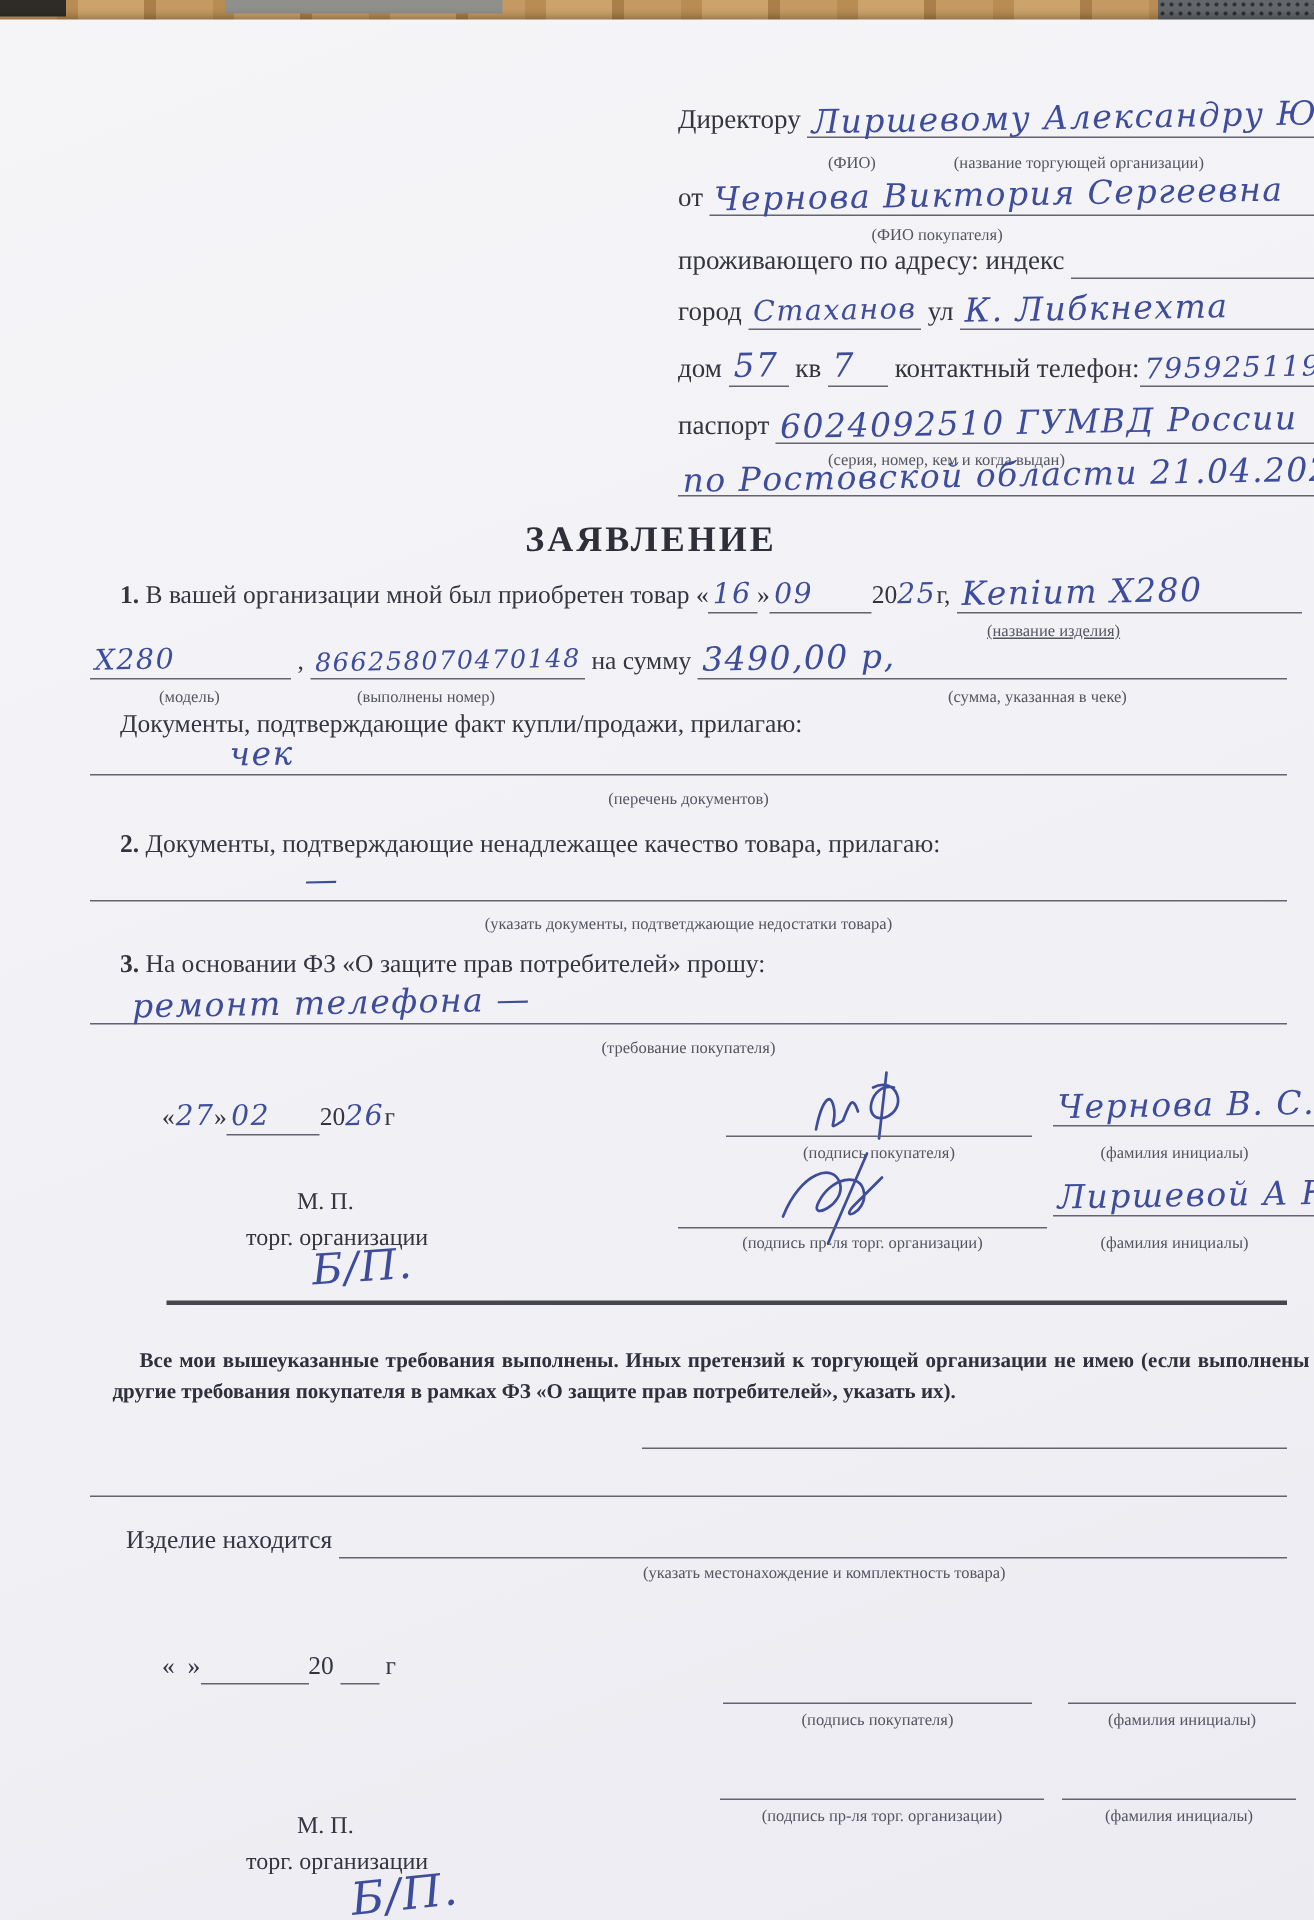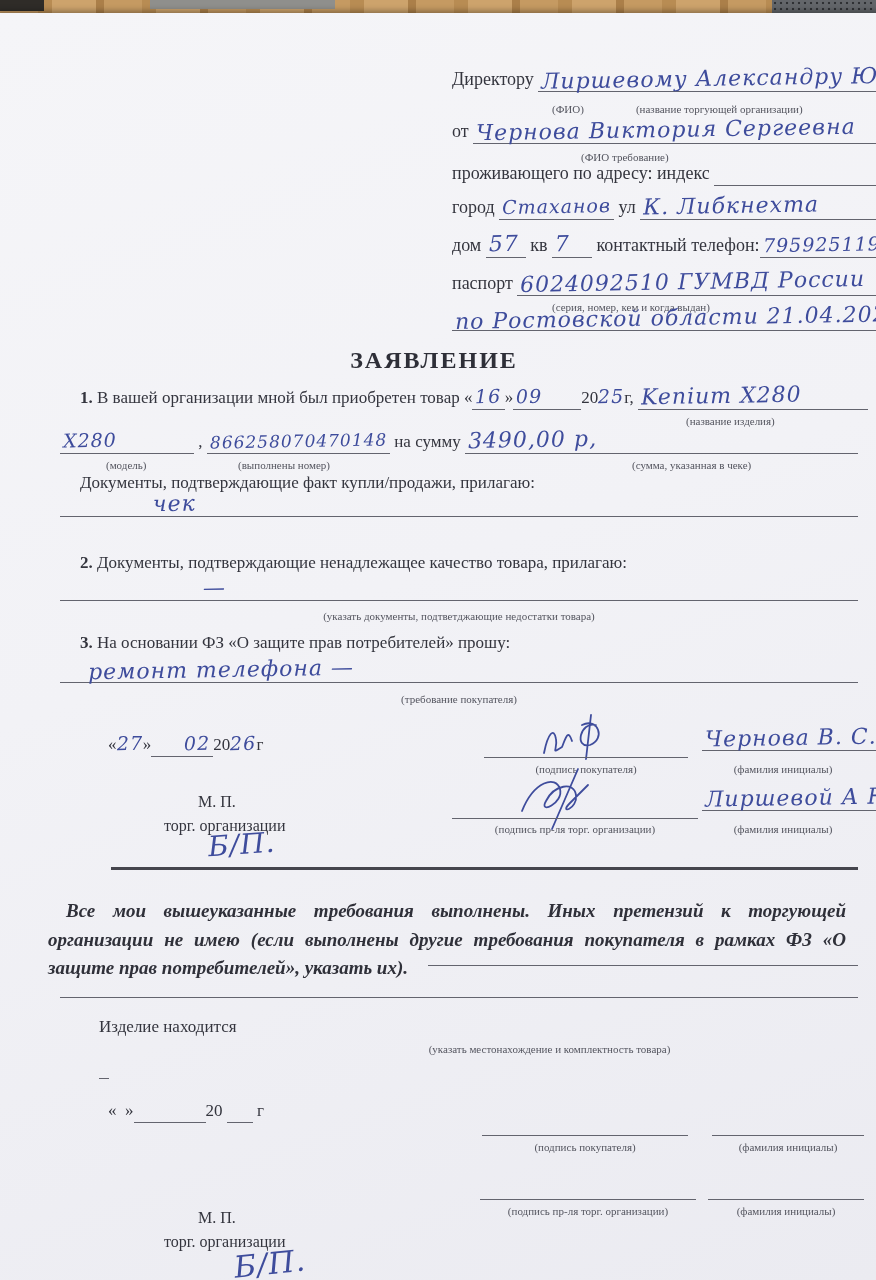--- a/index.html
+++ b/index.html
@@ -27,23 +27,23 @@
     font-family:"DejaVu Serif", serif;font-style:italic;color:#3e4c9c;
     line-height:.85;display:inline-block;transform:rotate(-1deg);
     letter-spacing:1px;
   }
   .hw-big{font-size:22px;}
   .hw-md{font-size:19px;}
   .line{position:absolute;border-bottom:1px solid #63646e;}
   .center{justify-content:center;}
   .title{font-size:24px;font-weight:bold;letter-spacing:2px;color:#2e2f38;}
   .para{
-    position:absolute;left:52px;width:798px;top:884px;
-    font-weight:bold;font-size:19px;line-height:1.5;color:#2f3039;
-    text-align:justify;text-indent:18px;white-space:normal;font-style:italic;
+    position:absolute;left:79px;width:798px;top:884px;
+    font-weight:bold;font-size:14px;line-height:1.5;color:#2f3039;
+    text-align:justify;text-indent:18px;white-space:normal;
   }
   .thick{position:absolute;left:115px;width:747px;height:3px;background:#45454d;top:854px;}
   svg.sig{overflow:visible;}
   svg.sig path{fill:none;stroke:#3e4c9c;stroke-width:1.8;stroke-linecap:round;}
 </style>
 </head>
 <body>
 
 <div class="table-obj" style="left:0;width:44px;height:11px;background:#2f2c28;"></div>
 <div class="table-obj" style="left:150px;width:185px;height:9px;background:#8f8f8c;"></div>
@@ -58,21 +58,21 @@
   <div class="row lbl" style="left:556px;top:90px;align-items:flex-end;">
     <span>(ФИО)</span>
     <span style="margin-left:52px">(название торгующей организации)</span>
   </div>
 
   <div class="row printed hdr" style="left:456px;top:108px;width:428px;">
     <span>от</span>&nbsp;
     <span class="u grow"><span class="hw hw-big">Чернова Виктория Сергеевна</span></span>
   </div>
   <div class="row lbl" style="left:585px;top:138px;">
-    <span>(ФИО требование)</span>
+    <span>(ФИО покупателя)</span>
   </div>
 
   <div class="row printed hdr" style="left:456px;top:150px;width:428px;">
     <span>проживающего по адресу:  индекс</span>&nbsp;
     <span class="u grow">&nbsp;</span>
   </div>
 
   <div class="row printed hdr" style="left:456px;top:184px;width:428px;">
     <span>город</span>&nbsp;
     <span class="u" style="min-width:108px"><span class="hw hw-md">Стаханов</span></span>&nbsp;
@@ -104,41 +104,44 @@
     <span class="title">ЗАЯВЛЕНИЕ</span>
   </div>
 
   <div class="row printed" style="left:84px;top:374px;width:788px;">
     <span class="b">1.</span>&nbsp;
     <span>В вашей организации мной был приобретен товар «</span><span class="u" style="min-width:26px"><span class="hw hw-md">16</span></span><span>»</span>
     <span class="u" style="min-width:62px"><span class="hw hw-md">09</span></span>
     <span>20</span><span class="hw hw-md">25</span><span>г,</span>&nbsp;
     <span class="u grow"><span class="hw hw-big">Kenium X280</span></span>
   </div>
-  <div class="row lbl" style="left:690px;top:402px;">
+  <div class="row lbl" style="left:662px;top:402px;text-decoration:underline;">
     <span>(название изделия)</span>
   </div>
 
   <div class="row printed" style="left:64px;top:418px;width:798px;">
     <span class="u" style="min-width:128px"><span class="hw hw-md">Х280</span></span>&nbsp;
     <span>,</span>&nbsp;
     <span class="u"><span class="hw" style="font-size:17px">866258070470148</span></span>&nbsp;
     <span>на сумму</span>&nbsp;
     <span class="u grow"><span class="hw hw-big">3490,00 р,</span></span>
   </div>
   <span class="lbl" style="position:absolute;left:110px;top:446px;">(модель)</span>
   <span class="lbl" style="position:absolute;left:242px;top:446px;">(выполнены номер)</span>
   <span class="lbl" style="position:absolute;left:636px;top:446px;">(сумма, указанная в чеке)</span>
 
   <div class="row" style="left:64px;top:482px;width:798px;">
     <span class="u grow"><span class="hw hw-big" style="margin-left:90px">чек</span></span>
   </div>
   <div class="row printed" style="left:84px;top:460px;">
     <span>Документы, подтверждающие факт купли/продажи, прилагаю:</span>
   </div>
+  <div class="row lbl center" style="left:64px;top:514px;width:798px;">
+    <span>(перечень документов)</span>
+  </div>
 
   <div class="row printed" style="left:84px;top:540px;">
     <span class="b">2.</span>&nbsp;
     <span>Документы, подтверждающие ненадлежащее качество товара, прилагаю:</span>
   </div>
   <div class="row" style="left:64px;top:566px;width:798px;">
     <span class="u grow"><span class="hw hw-big" style="margin-left:140px">—</span></span>
   </div>
   <div class="row lbl center" style="left:64px;top:597px;width:798px;">
     <span>(указать документы, подтветджающие недостатки товара)</span>
@@ -152,21 +155,21 @@
     <span class="u grow"><span class="hw hw-big" style="margin-left:25px">ремонт телефона —</span></span>
   </div>
   <div class="row lbl center" style="left:64px;top:680px;width:798px;">
     <span>(требование покупателя)</span>
   </div>
 
   <div class="row printed" style="left:112px;top:722px;">
     <span>«</span>
       <span class="hw hw-md">27</span>
       <span>»</span>
-    <span class="u" style="min-width:56px;text-align:right"><span class="hw hw-md">02</span></span>
+    <span class="u" style="min-width:56px;text-align:left"><span class="hw hw-md">02</span></span>
     <span>20</span>
       <span class="hw hw-md">26</span>
       <span>г</span>
   </div>
 
   <svg class="sig" style="position:absolute;left:540px;top:700px;" width="90" height="48" viewBox="0 0 90 48">
     <path d="M8 40 C12 20, 18 14, 20 26 C22 36, 14 42, 26 34 C30 24, 32 16, 36 28"></path>
     <path d="M46 12 C62 4, 70 26, 54 32 C38 36, 44 8, 60 12"></path>
     <path d="M55 2 L50 46"></path>
   </svg>
@@ -201,21 +204,21 @@
   <div class="row lbl center" style="left:706px;top:810px;width:162px;">
     <span>(фамилия инициалы)</span>
   </div>
 
   <div class="thick"></div>
 
   <div class="para">Все мои вышеуказанные требования выполнены. Иных претензий к торгующей организации не имею (если выполнены другие требования покупателя в рамках ФЗ «О защите прав потребителей», указать их).</div>
   <div class="line" style="left:432px;top:928px;width:430px;height:24px;"></div>
   <div class="line" style="left:64px;top:960px;width:798px;height:24px;"></div>
 
-  <div class="row printed" style="left:103px;top:1004px;width:774px;flex-direction:column;">
+  <div class="row printed" style="left:88px;top:1004px;width:774px;">
     <span>Изделие находится</span>&nbsp;
     <span class="u grow">&nbsp;</span>
   </div>
   <div class="row lbl center" style="left:245px;top:1030px;width:617px;">
     <span>(указать местонахождение и комплектность товара)</span>
   </div>
 
   <div class="row printed" style="left:112px;top:1088px;">
     <span>«</span>&nbsp;&nbsp;<span>»</span>
     <span class="u" style="min-width:66px">&nbsp;</span>

